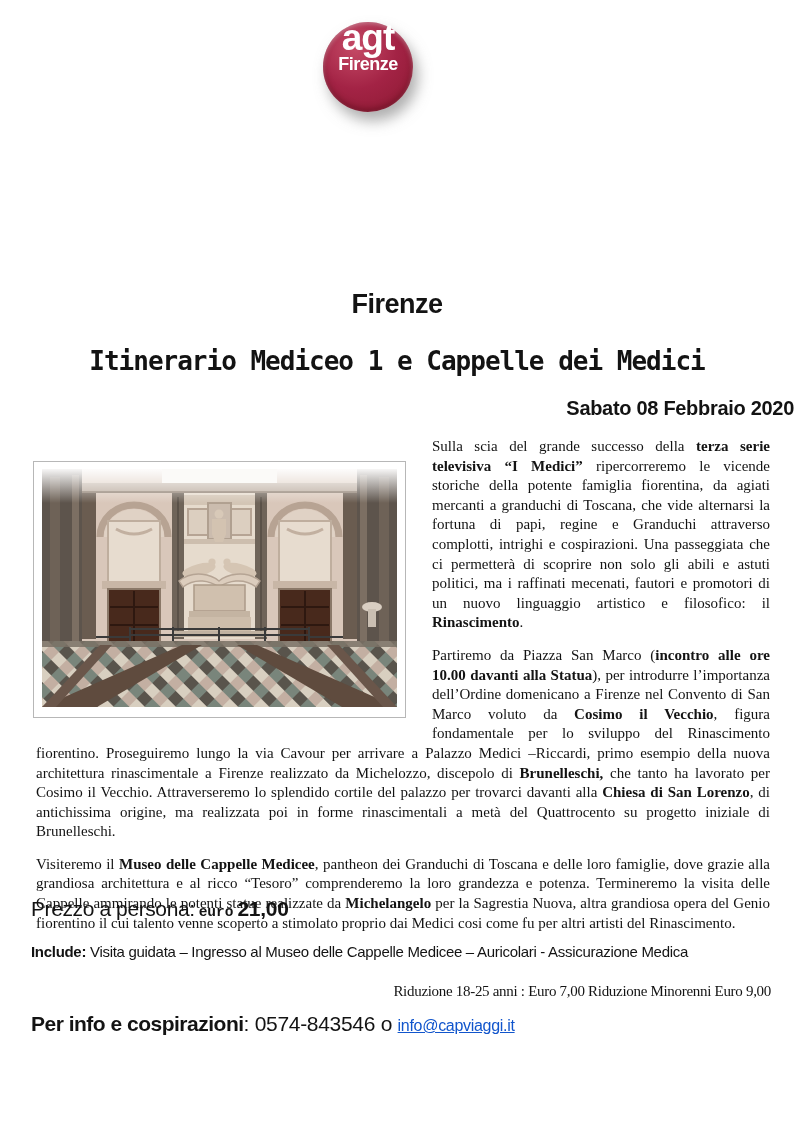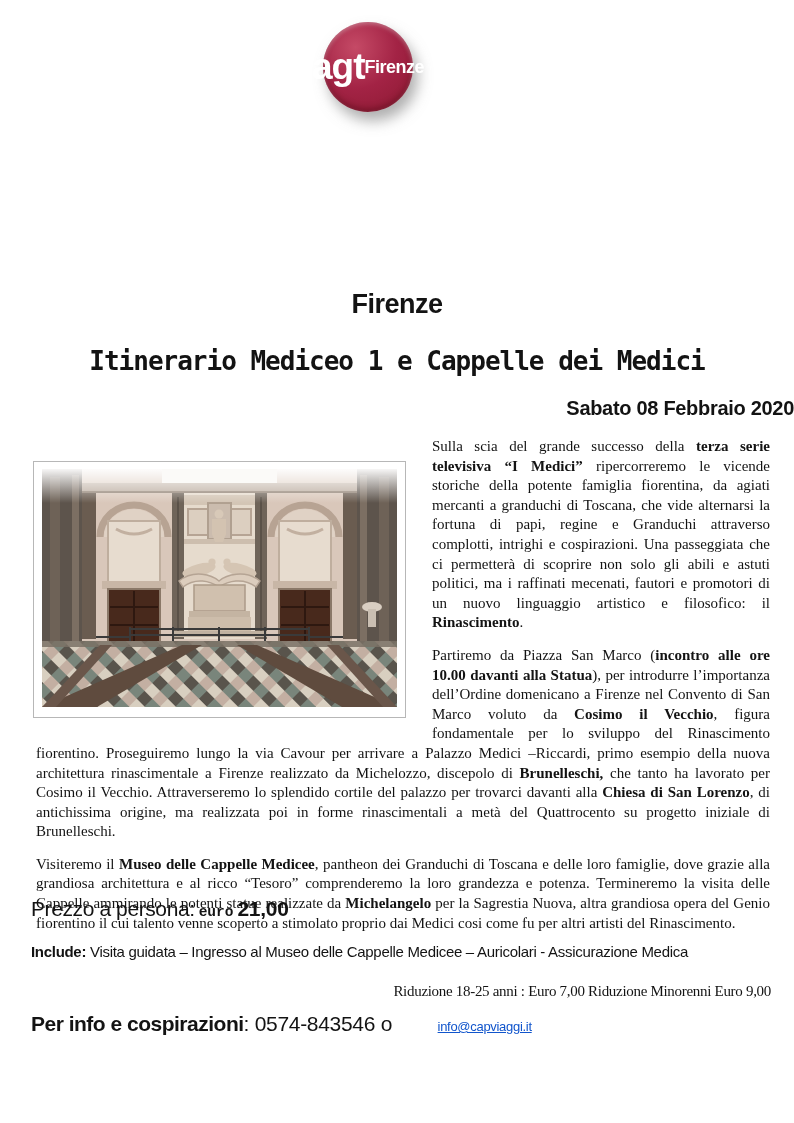--- a/index.html
+++ b/index.html
@@ -3,21 +3,21 @@
 <meta charset="utf-8">
 <style>
   html,body{margin:0;padding:0;background:#888;}
   .page{position:relative;width:794px;height:1123px;background:#ffffff;margin:0 auto;overflow:hidden;
         font-family:"Liberation Serif",serif;color:#131313;}
 
   
   .agt-badge{position:absolute;left:323px;top:22px;width:90px;height:90px;border-radius:50%;
     background:radial-gradient(circle at 36% 28%, #c54a66 0%, #a32345 48%, #8b1931 100%);
     box-shadow:5px 9px 14px rgba(110,110,110,.55), inset 0 2px 4px rgba(255,255,255,.35), inset 0 -3px 6px rgba(60,0,10,.4);
-    display:flex;flex-direction:row;align-items:center;justify-content:center;color:#fff;}
+    display:flex;flex-direction:column;align-items:center;color:#fff;}
   .agt-acronym{font-family:"Liberation Sans",sans-serif;font-weight:bold;font-size:37px;line-height:.85;letter-spacing:-1px;}
   .agt-city{font-family:"Liberation Sans",sans-serif;font-weight:bold;font-size:18px;letter-spacing:-.5px;margin-top:1px;}
 
   
   .banner{position:absolute;left:30px;top:131px;width:697px;height:115px;background:#2373b4;
     display:flex;align-items:center;justify-content:center;}
   .banner-inner{display:flex;align-items:center;gap:10px;transform:translateY(-2px);}
   .swirl{width:92px;height:86px;flex:0 0 auto;}
   .brand-stack{display:flex;flex-direction:column;}
   .brand-name{font-family:"Liberation Sans",sans-serif;font-weight:bold;color:#fff;font-size:59px;
@@ -48,21 +48,21 @@
   .price-currency{font-family:Liberation Mono, monospace;font-weight:bold;font-size:14.5px;}
   .price-amount{font-family:"Liberation Sans",sans-serif;font-weight:bold;font-size:21px;letter-spacing:-.3px;}
   .include-line{position:absolute;left:31px;top:943px;width:740px;
     font-family:"Liberation Sans",sans-serif;font-size:15px;letter-spacing:-.3px;}
   .include-label{font-weight:bold;}
   .reductions-line{position:absolute;left:31px;top:983px;width:740px;
     font-family:Liberation Serif, serif;font-size:15px;letter-spacing:-.3px;text-align:right;}
   .contact-line{position:absolute;left:31px;top:1012px;white-space:nowrap;
     font-family:"Liberation Sans",sans-serif;font-size:21px;letter-spacing:-.3px;}
   .contact-label{font-weight:bold;letter-spacing:-.5px;}
-  .email-link{color:#1155cc;text-decoration:underline;font-size:13px;cursor:pointer;margin-left:40px;}
+  .email-link{color:#1155cc;text-decoration:underline;font-size:16px;cursor:pointer;}
 </style>
 </head>
 <body>
 
 <div class="page">
 
   <div class="agt-badge">
     <div class="agt-acronym">agt</div>
     <div class="agt-city">Firenze</div>
   </div>

